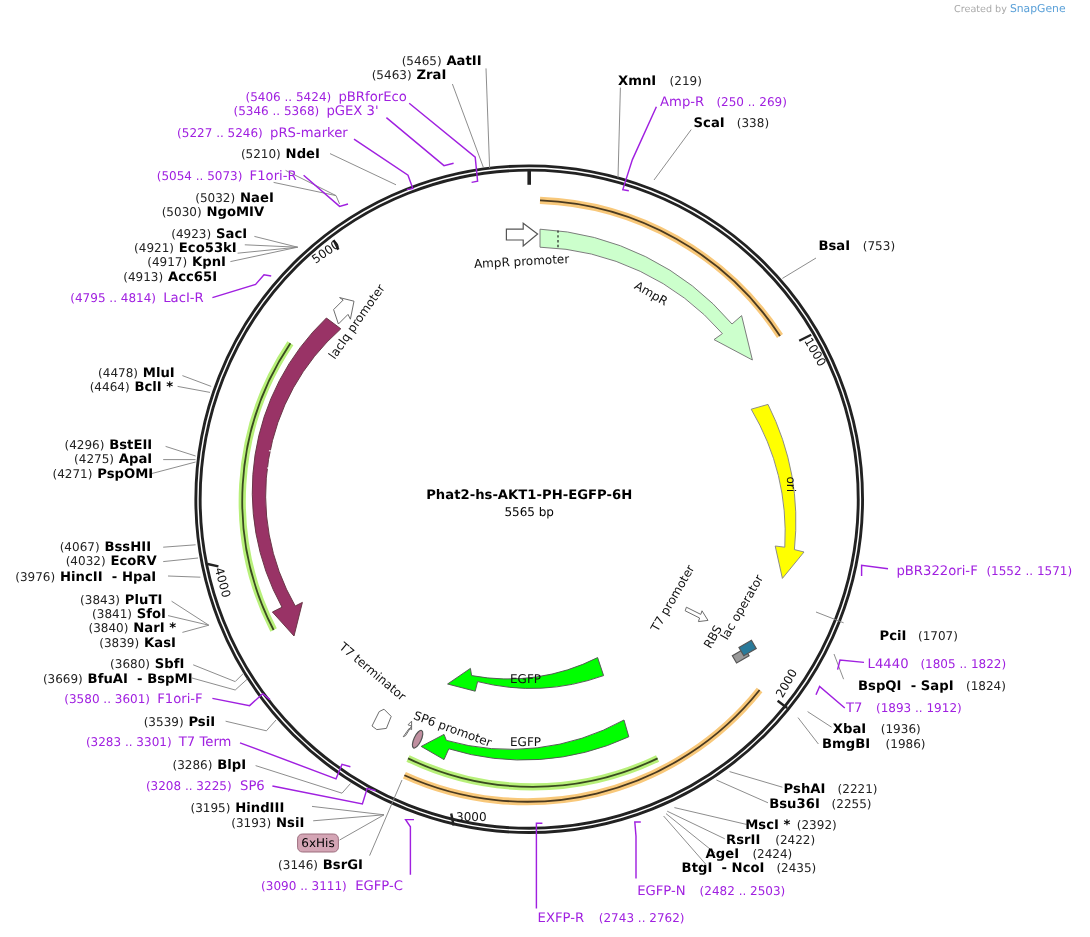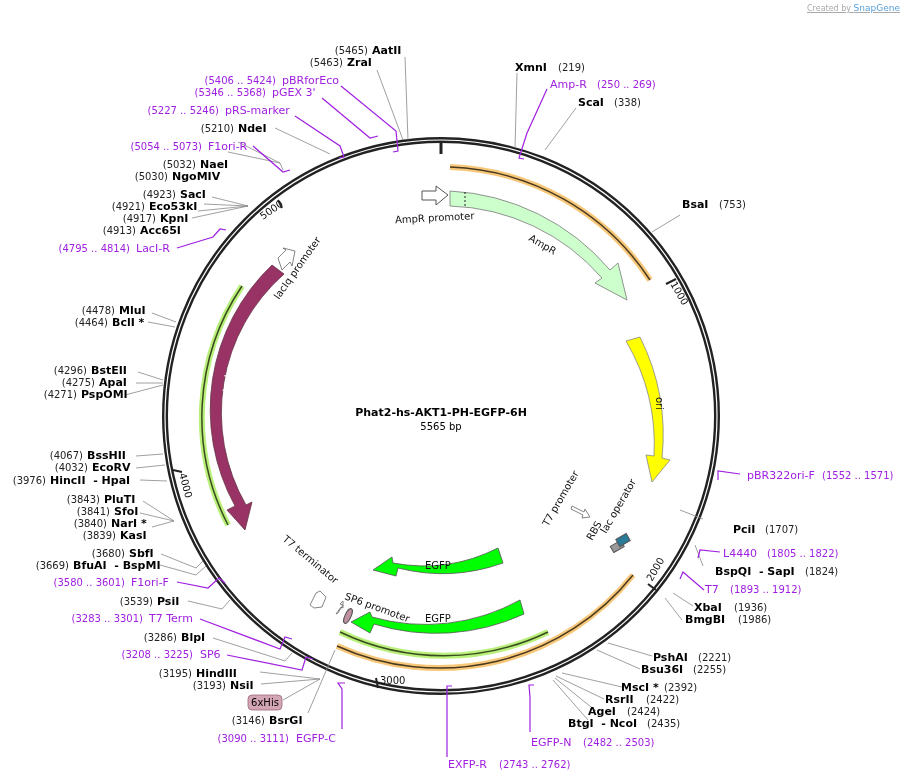--- a/index.html
+++ b/index.html
@@ -3,21 +3,21 @@
 <meta charset="utf-8">
 <style>
   html,body{margin:0;padding:0;background:#fff;}
   body{width:908px;height:781px;position:relative;overflow:hidden;font-family:"DejaVu Sans",sans-serif;}
   svg{position:absolute;left:0;top:0;}
   .enz{font-size:11px;font-weight:bold;fill:#000;}
   .pos{font-size:10px;fill:#222;}
   .prim{font-size:11px;fill:#a020e0;}
   .primpos{font-size:10px;fill:#a020e0;}
   .flab{font-size:10px;fill:#111;}
-  .credit{position:absolute;right:8px;top:3px;font-size:8px;color:#aaa;text-decoration:underline;}
+  .credit{position:absolute;right:20px;top:3px;font-size:8px;color:#aaa;}
   .credit b{color:#5aa0d8;font-weight:normal;font-size:9px;}
 </style>
 </head>
 <body>
 
 <div class="credit"><span>Created by</span> <b>SnapGene</b></div>
 
 <svg width="908" height="781" viewBox="0 0 908 781">
 
   <g>

